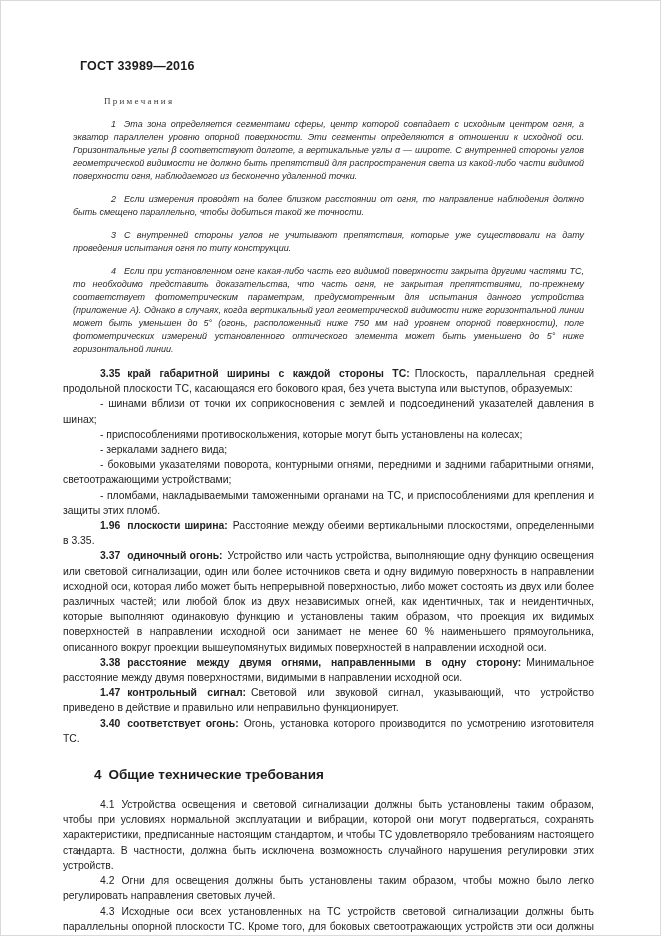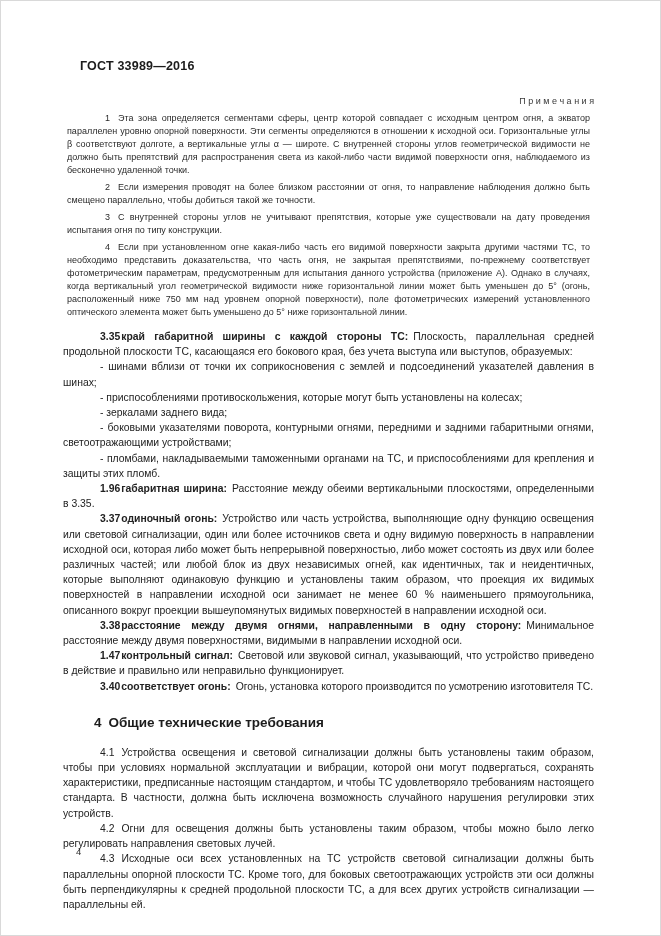--- a/index.html
+++ b/index.html
@@ -30,35 +30,36 @@
     width: 531px;
   }
   .notes {
     font-size: 9px;
     line-height: 13px;
     text-align: justify;
     color: #2a2a2a;
   }
   .notes-title {
     text-indent: 41px;
-    text-align: right;
+    text-align: left;
     margin: 0 0 1px 0;
     color: #3a3a3a;
+    font-family: Liberation Serif, serif;
   }
-  p.note { margin: 4px; text-indent: 38px; }
+  p.note { margin: 10px; text-indent: 38px; font-style: italic; }
   .note-num { margin-right: 8px; }
   .terms, .body-paras {
     font-size: 10.4px;
     line-height: 15.2px;
     text-align: justify;
   }
   .terms { margin-top: 10px; }
   p.term, p.list-item, p.body-para { margin: 0; text-indent: 37px; }
   .term-head { font-weight: bold; }
-  .term-num { margin-right: 1px; }
+  .term-num { margin-right: 7px; }
   .term-name { margin-right: 5px; }
   .section-heading {
     font-size: 13.5px;
     font-weight: bold;
     color: #1c1c1c;
     margin: 21px 0 15px 0;
     text-indent: 31px;
     text-align: left;
   }
   .para-num { margin-right: 7px; }
@@ -90,21 +91,21 @@
 
     <div class="terms">
 
       <p class="term"><span class="term-head"><span class="term-num">3.35</span><span class="term-name">край габаритной ширины с каждой стороны ТС:</span></span><span>Плоскость, параллельная средней продольной плоскости ТС, касающаяся его бокового края, без учета выступа или выступов, образуемых:</span></p>
       <p class="list-item">-  шинами вблизи от точки их соприкосновения с землей и подсоединений указателей давления в шинах;</p>
       <p class="list-item">-  приспособлениями противоскольжения, которые могут быть установлены на колесах;</p>
       <p class="list-item">-  зеркалами заднего вида;</p>
       <p class="list-item">-  боковыми указателями поворота, контурными огнями, передними и задними габаритными огнями, светоотражающими устройствами;</p>
       <p class="list-item">-  пломбами, накладываемыми таможенными органами на ТС, и приспособлениями для крепления и защиты этих пломб.</p>
 
-      <p class="term"><span class="term-head"><span class="term-num">1.96</span><span class="term-name">габаритная ширина:</span></span><span>Расстояние между обеими вертикальными плоскостями, определенными в 3.35.</span></p>
+      <p class="term"><span class="term-head"><span class="term-num">1.96</span><span class="term-name">плоскости ширина:</span></span><span>Расстояние между обеими вертикальными плоскостями, определенными в 3.35.</span></p>
 
       <p class="term"><span class="term-head"><span class="term-num">3.37</span><span class="term-name">одиночный огонь:</span></span><span>Устройство или часть устройства, выполняющие одну функцию освещения или световой сигнализации, один или более источников света и одну видимую поверхность в направлении исходной оси, которая либо может быть непрерывной поверхностью, либо может состоять из двух или более различных частей; или любой блок из двух независимых огней, как идентичных, так и неидентичных, которые выполняют одинаковую функцию и установлены таким образом, что проекция их видимых поверхностей в направлении исходной оси занимает не менее 60 % наименьшего прямоугольника, описанного вокруг проекции вышеупомянутых видимых поверхностей в направлении исходной оси.</span></p>
 
       <p class="term"><span class="term-head"><span class="term-num">3.38</span><span class="term-name">расстояние между двумя огнями, направленными в одну сторону:</span></span><span>Минимальное расстояние между двумя поверхностями, видимыми в направлении исходной оси.</span></p>
 
       <p class="term"><span class="term-head"><span class="term-num">1.47</span><span class="term-name">контрольный сигнал:</span></span><span>Световой или звуковой сигнал, указывающий, что устройство приведено в действие и правильно или неправильно функционирует.</span></p>
 
       <p class="term"><span class="term-head"><span class="term-num">3.40</span><span class="term-name">соответствует огонь:</span></span><span>Огонь, установка которого производится по усмотрению изготовителя ТС.</span></p>
 
     </div>

